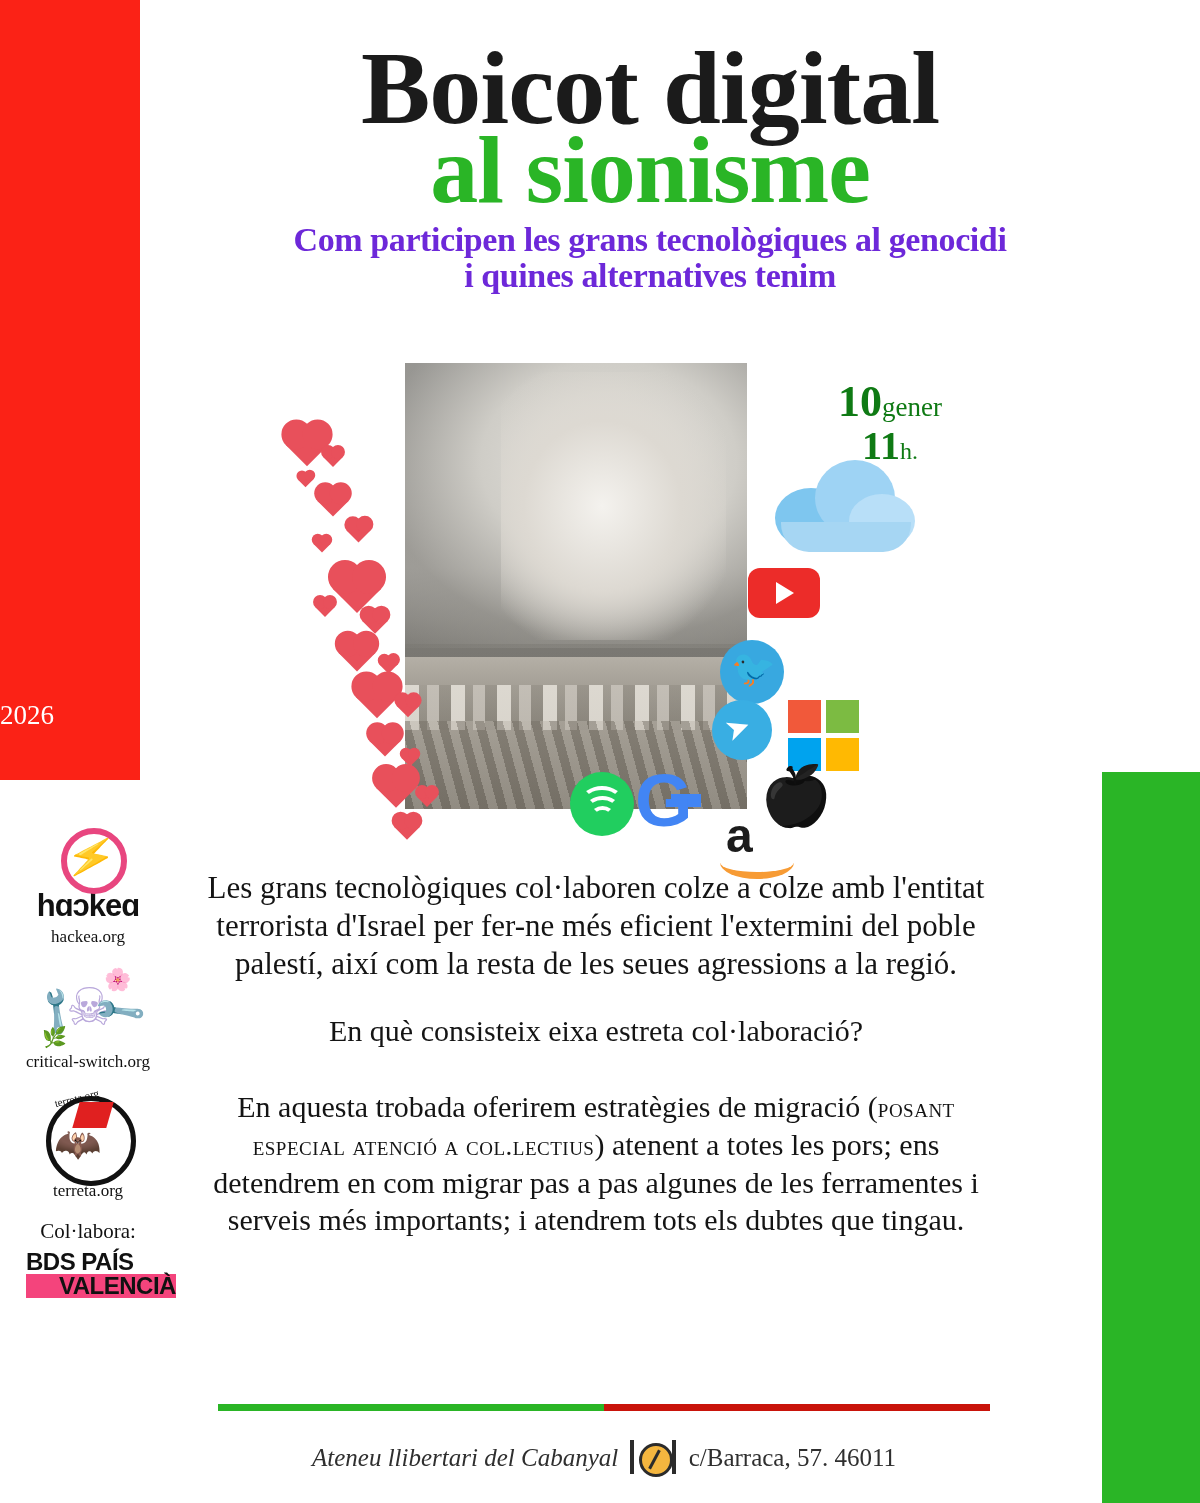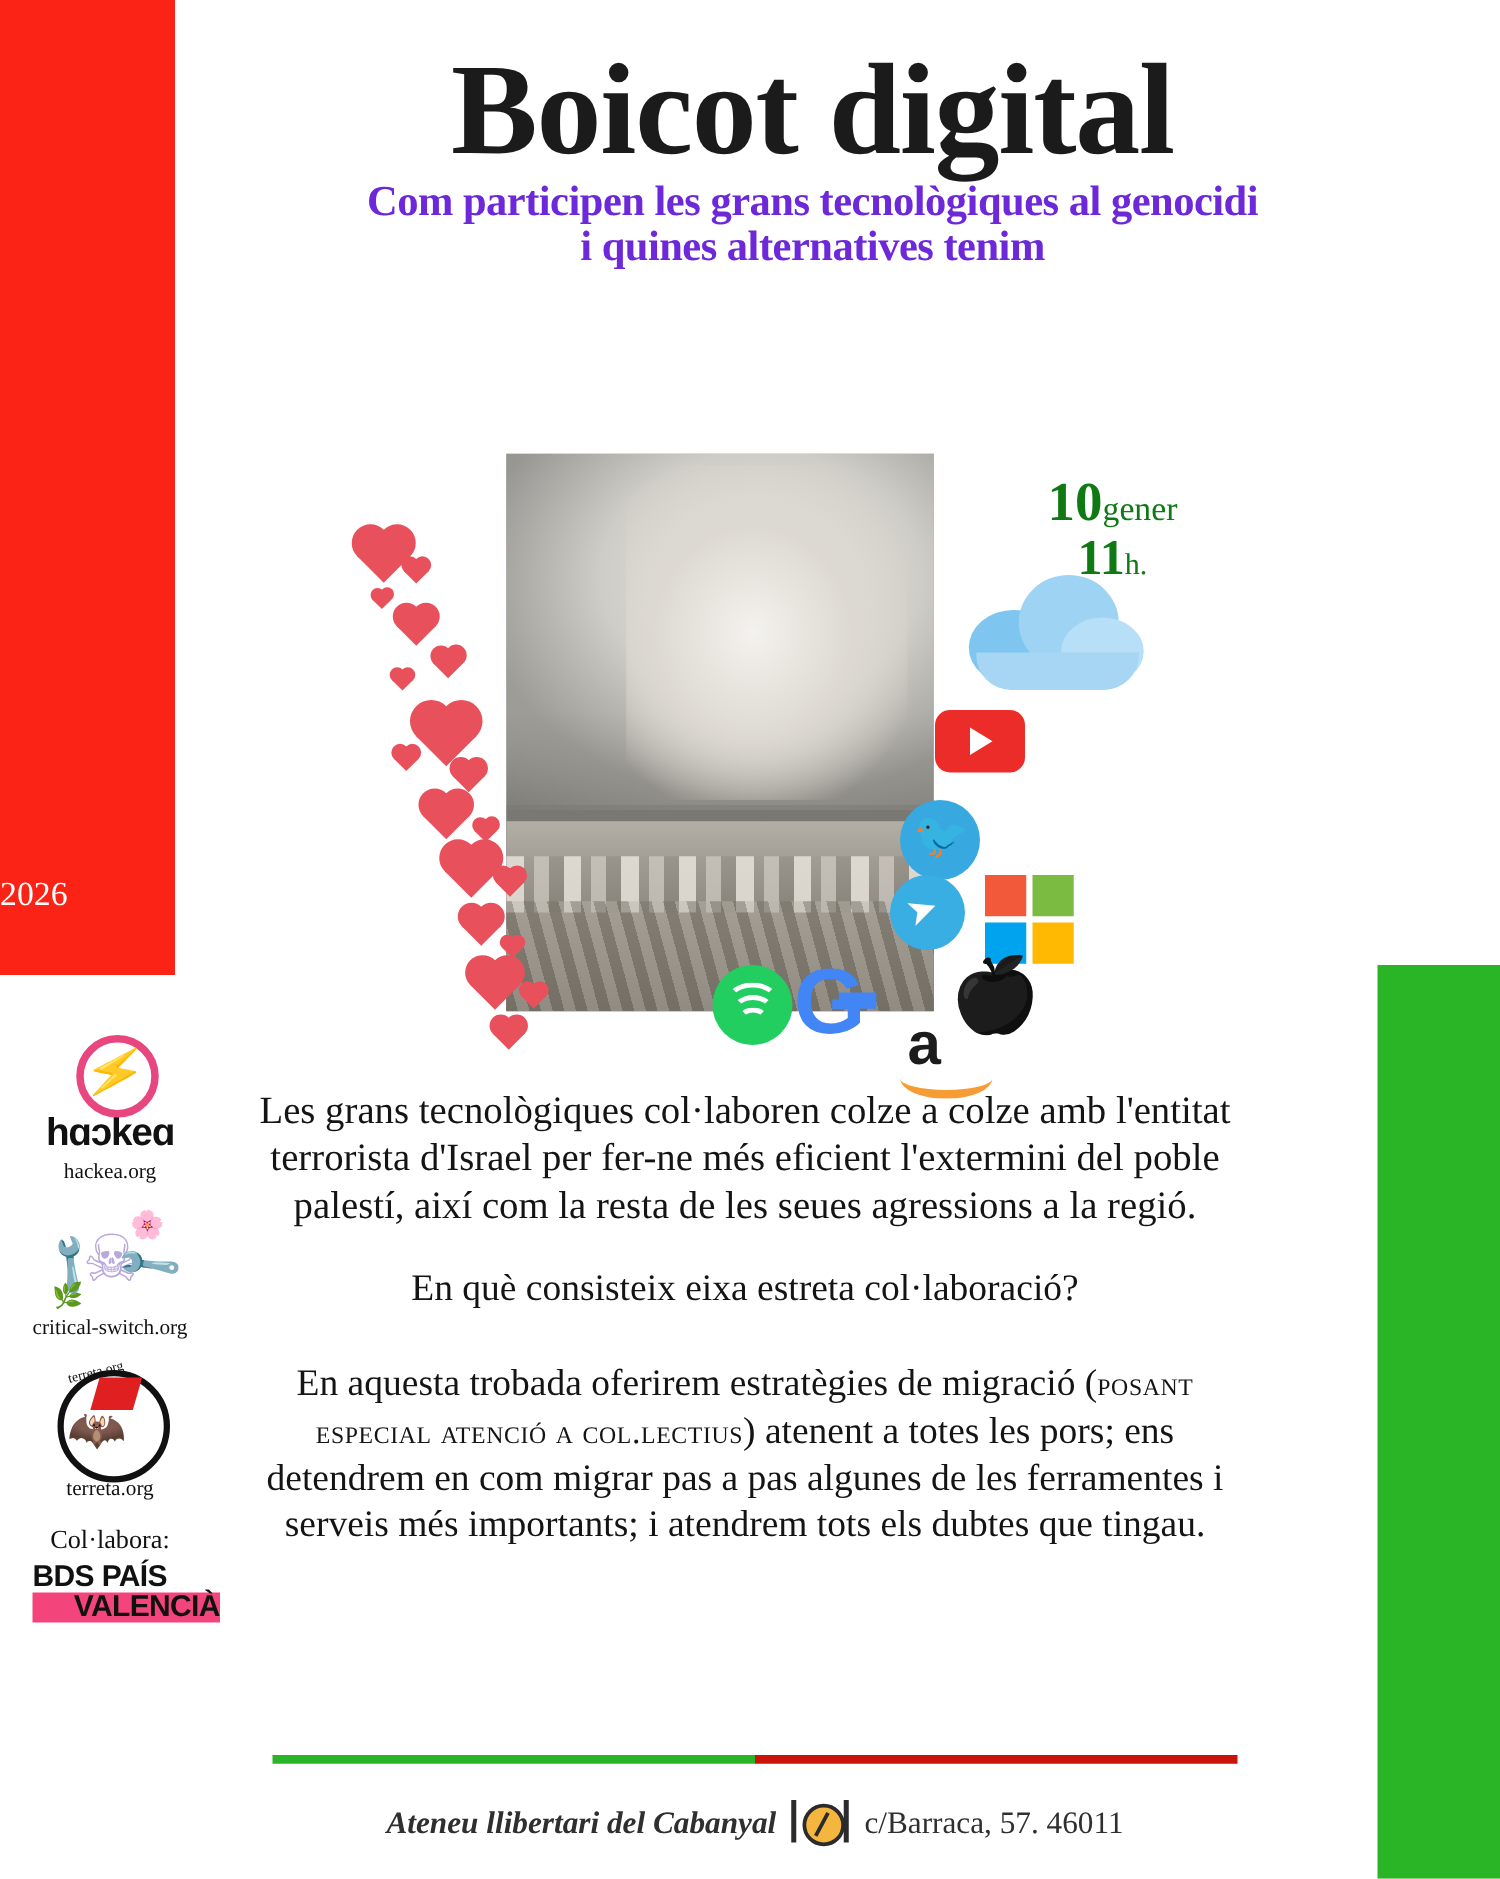--- a/index.html
+++ b/index.html
@@ -328,21 +328,21 @@
     position: absolute; left: 218px; top: 1404px;
     width: 772px; height: 7px;
     background: linear-gradient(to right, #2ab526 0 50%, #c9140b 50% 100%);
   }
   .footer {
     position: absolute; left: 218px; top: 1440px;
     width: 772px; text-align: center;
     font-family: "Liberation Serif", serif;
     font-size: 25px; color: #2f2f2f;
   }
-  .footer .venue { font-style: italic; font-weight: bold; }
+  .footer .venue { font-style: italic; }
   .ateneu-glyph {
     display: inline-block; position: relative;
     width: 46px; height: 34px; vertical-align: -8px; margin: 0 6px;
   }
   .ateneu-glyph .bar-l, .ateneu-glyph .bar-r {
     position: absolute; top: 0; width: 4px; height: 34px; background: #2b2b2b;
   }
   .ateneu-glyph .bar-l { left: 0; }
   .ateneu-glyph .bar-r { right: 0; }
   .ateneu-glyph .circ {
@@ -356,20 +356,21 @@
 </style>
 </head>
 <body>
 
 <div class="left-red-band"></div>
 <div class="right-green-band"></div>
 <div class="year-label">2026</div>
 
 <div class="title-wrap">
   <div class="title-main">Boicot digital</div>
+  <div class="title-sub">al sionisme</div>
   <div class="tagline">
     <div>Com participen les grans tecnològiques al genocidi</div>
     <div>i quines alternatives tenim</div>
   </div>
 </div>
 
 <div class="photo">
   <div class="smoke1"></div>
   <div class="smoke2"></div>
   <div class="horizon"></div>

